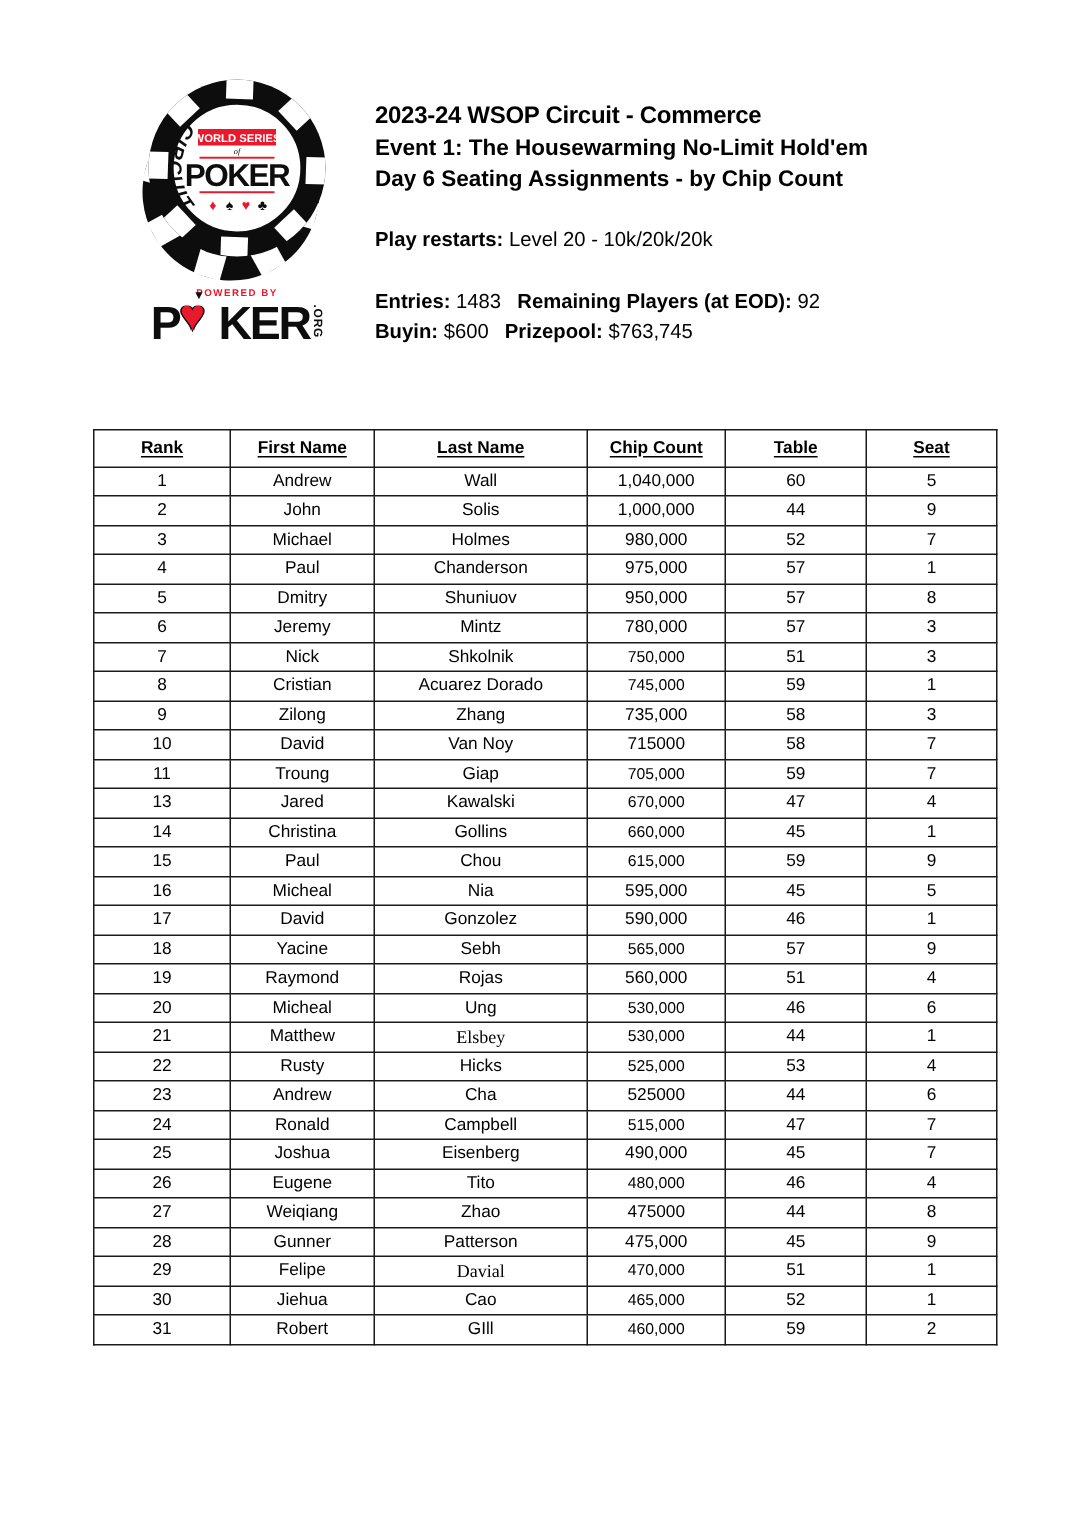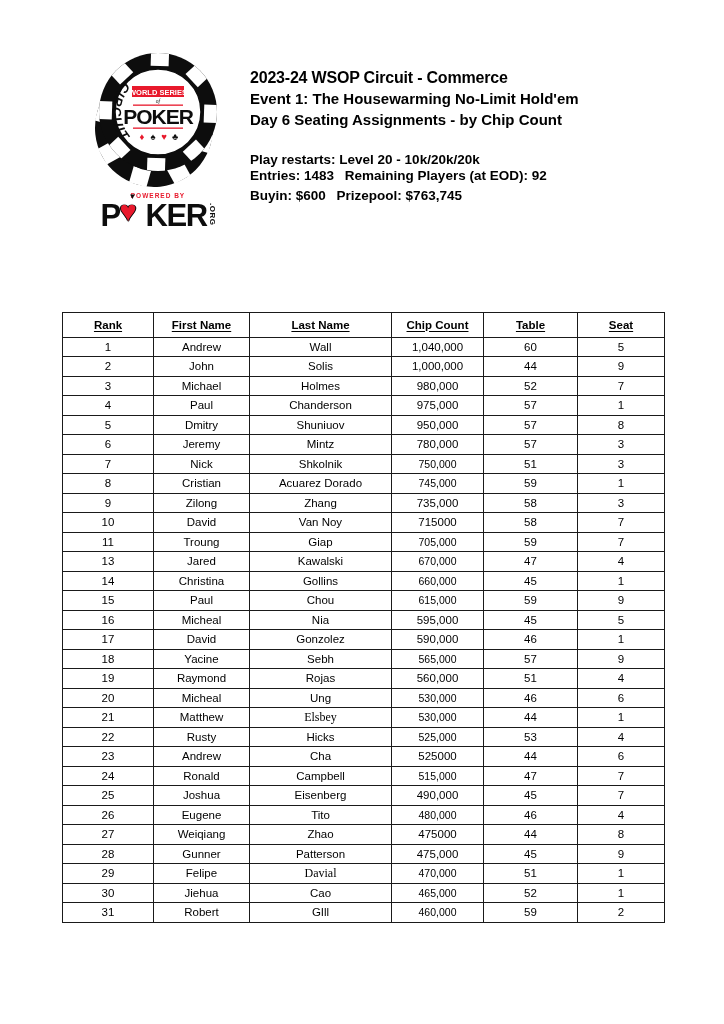--- a/index.html
+++ b/index.html
@@ -36,29 +36,29 @@
   .org-vert {
     writing-mode:vertical-rl; font-size:8px; font-weight:900; color:#0d0d0d;
     letter-spacing:0.5px; margin-top:3px; margin-left:1px;
   }
 
   
   .header-text { position:absolute; left:250px; top:68px; }
   .title { font-size:16px; font-weight:700; line-height:20px; margin:0 0 3px 0; letter-spacing:-0.2px; }
   .sub   { font-size:15px; font-weight:700; line-height:16.5px; margin:0 0 4.5px 0; }
   .restart-line  { font-size:13.5px; line-height:16.5px; margin-top:23px; }
-  .entries-line  { font-size:13.5px; line-height:16.5px; }
+  .entries-line  { font-size:13.5px; line-height:16.5px; margin-top:25px; }
   .buyin-line    { font-size:13.5px; line-height:16.5px; margin-top:3.5px; }
   .lbl { font-weight:700; }
-  .val { font-weight:700; }
+  .val { font-weight:400; }
   .gap { display:inline-block; width:7px; }
 
   
   table.seating {
-    position:absolute; left:62px; top:312px;
+    position:absolute; left:62px; top:286px;
     width:602px; border-collapse:collapse; table-layout:fixed;
     font-size:11.5px;
   }
   table.seating th, table.seating td {
     border:1.5px solid #1a1a1a;
     text-align:center; vertical-align:middle;
     padding:0; overflow:hidden; white-space:nowrap;
   }
   table.seating th {
     height:23.5px; font-weight:700;

